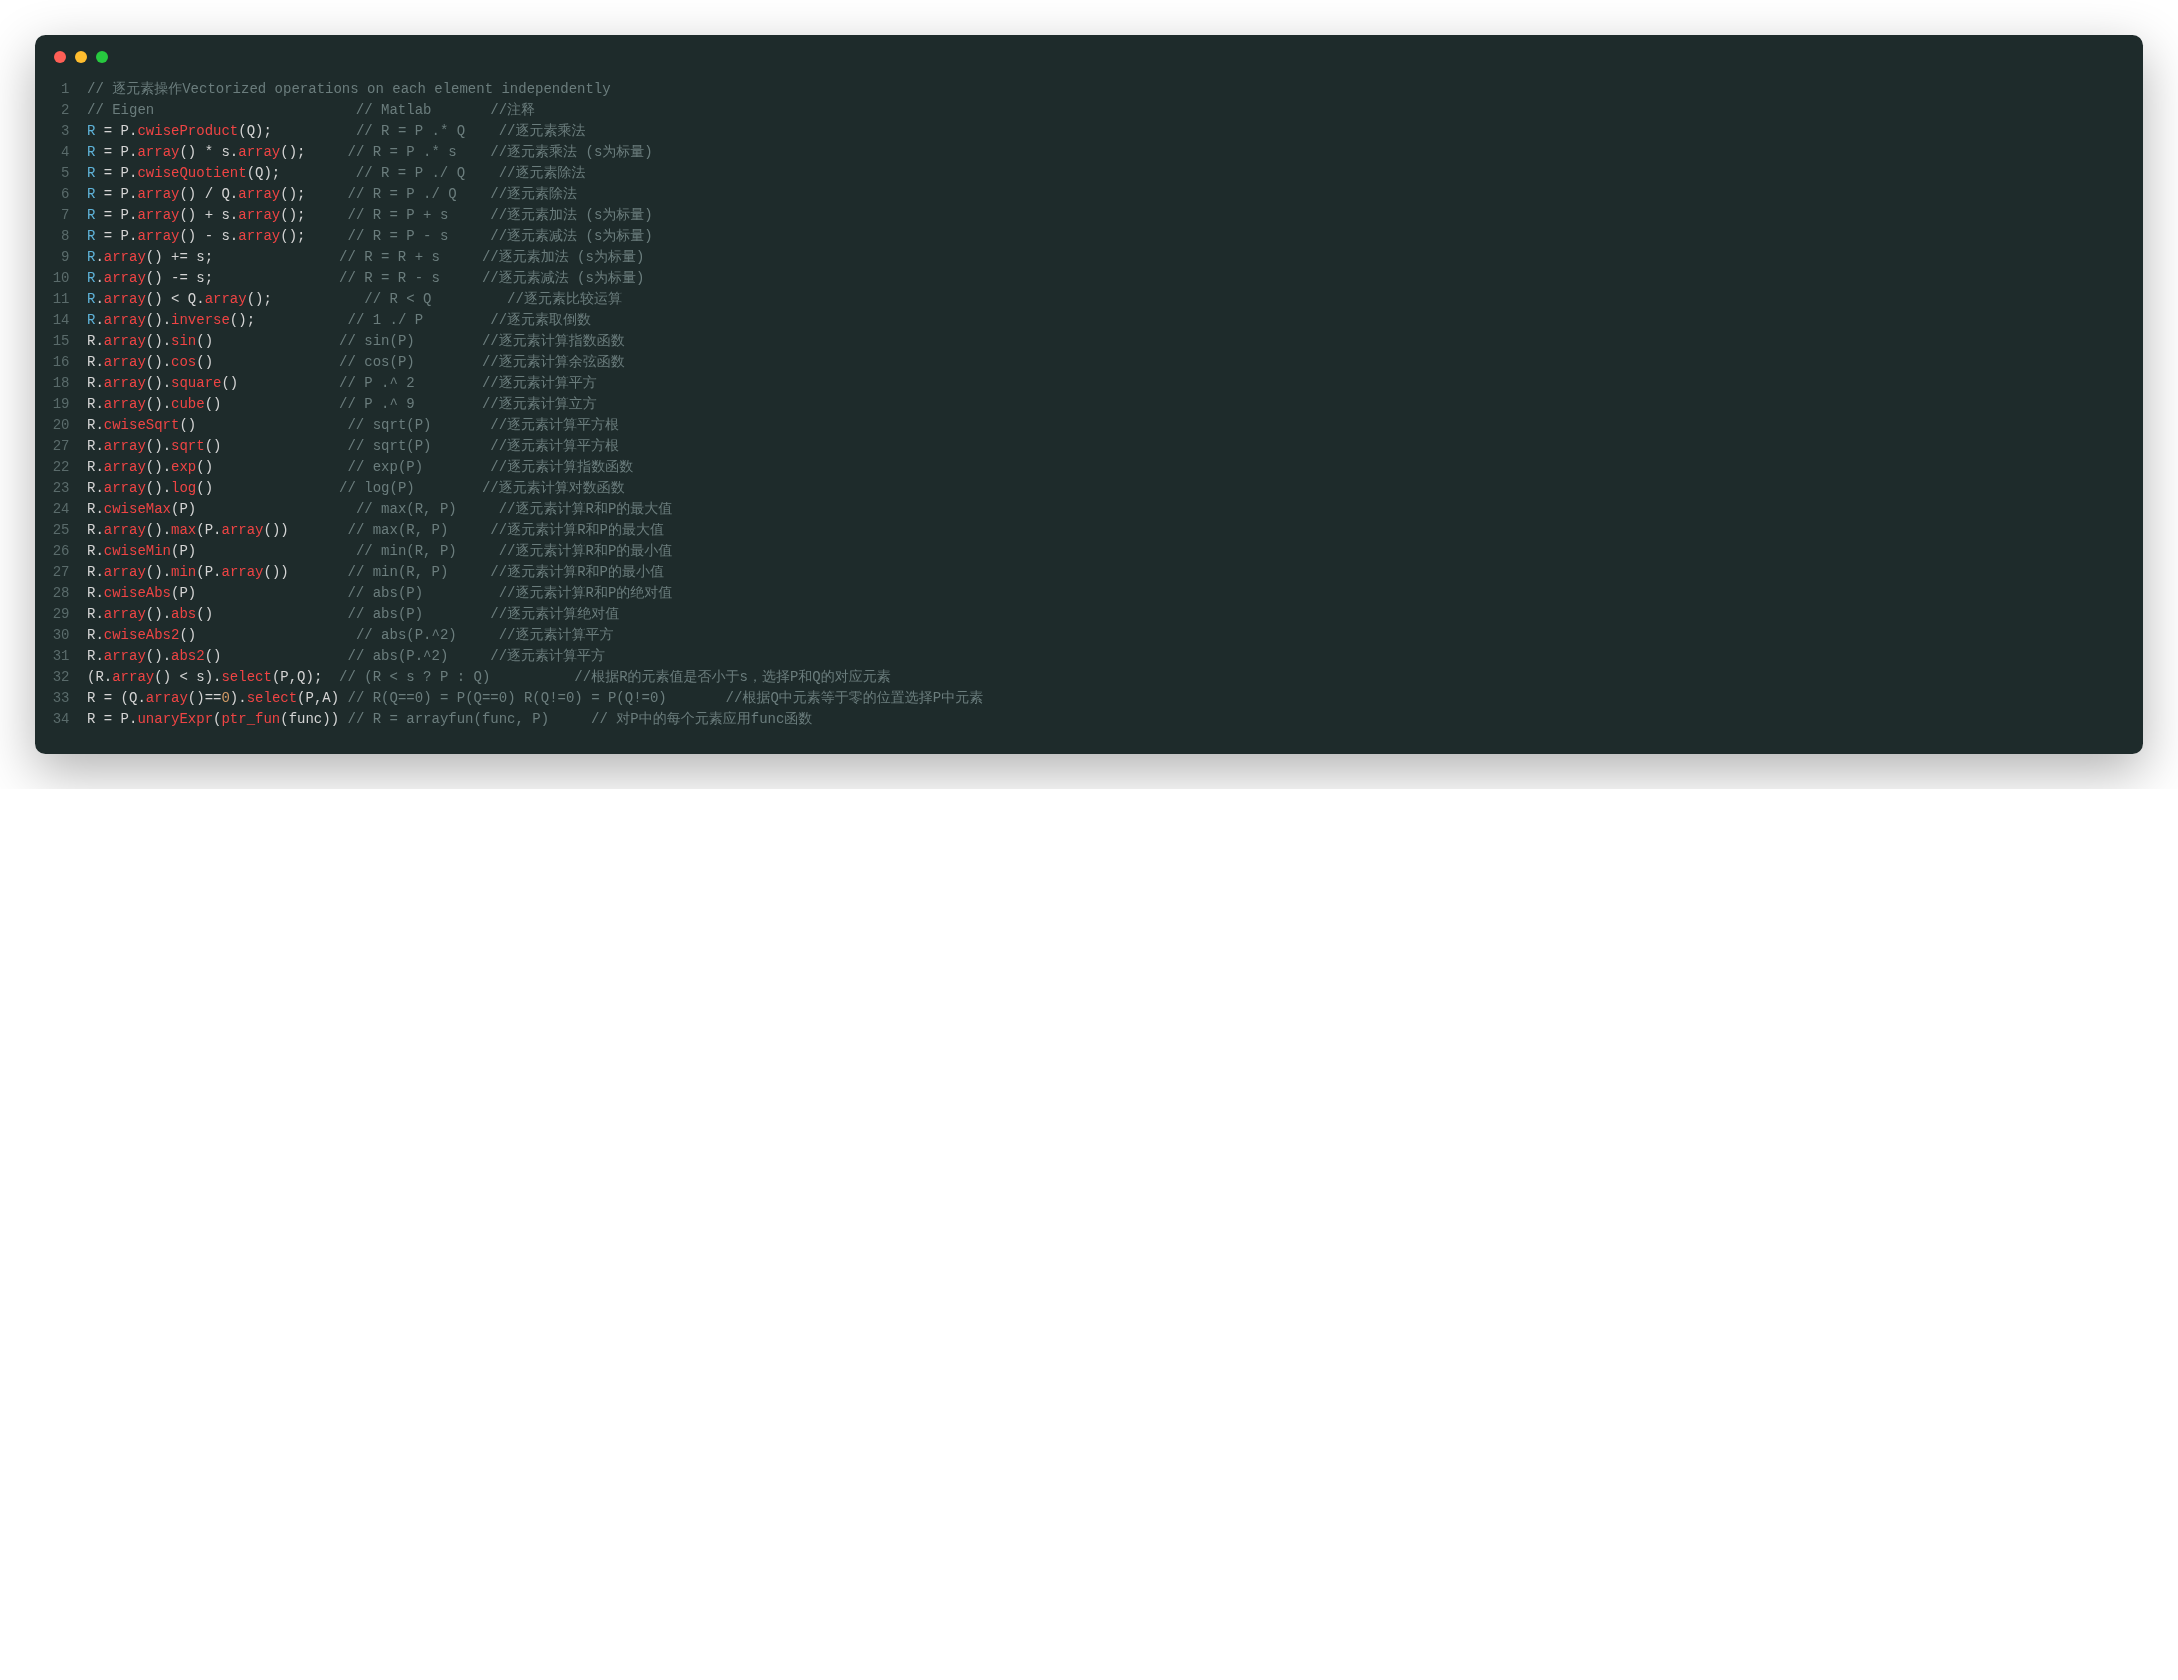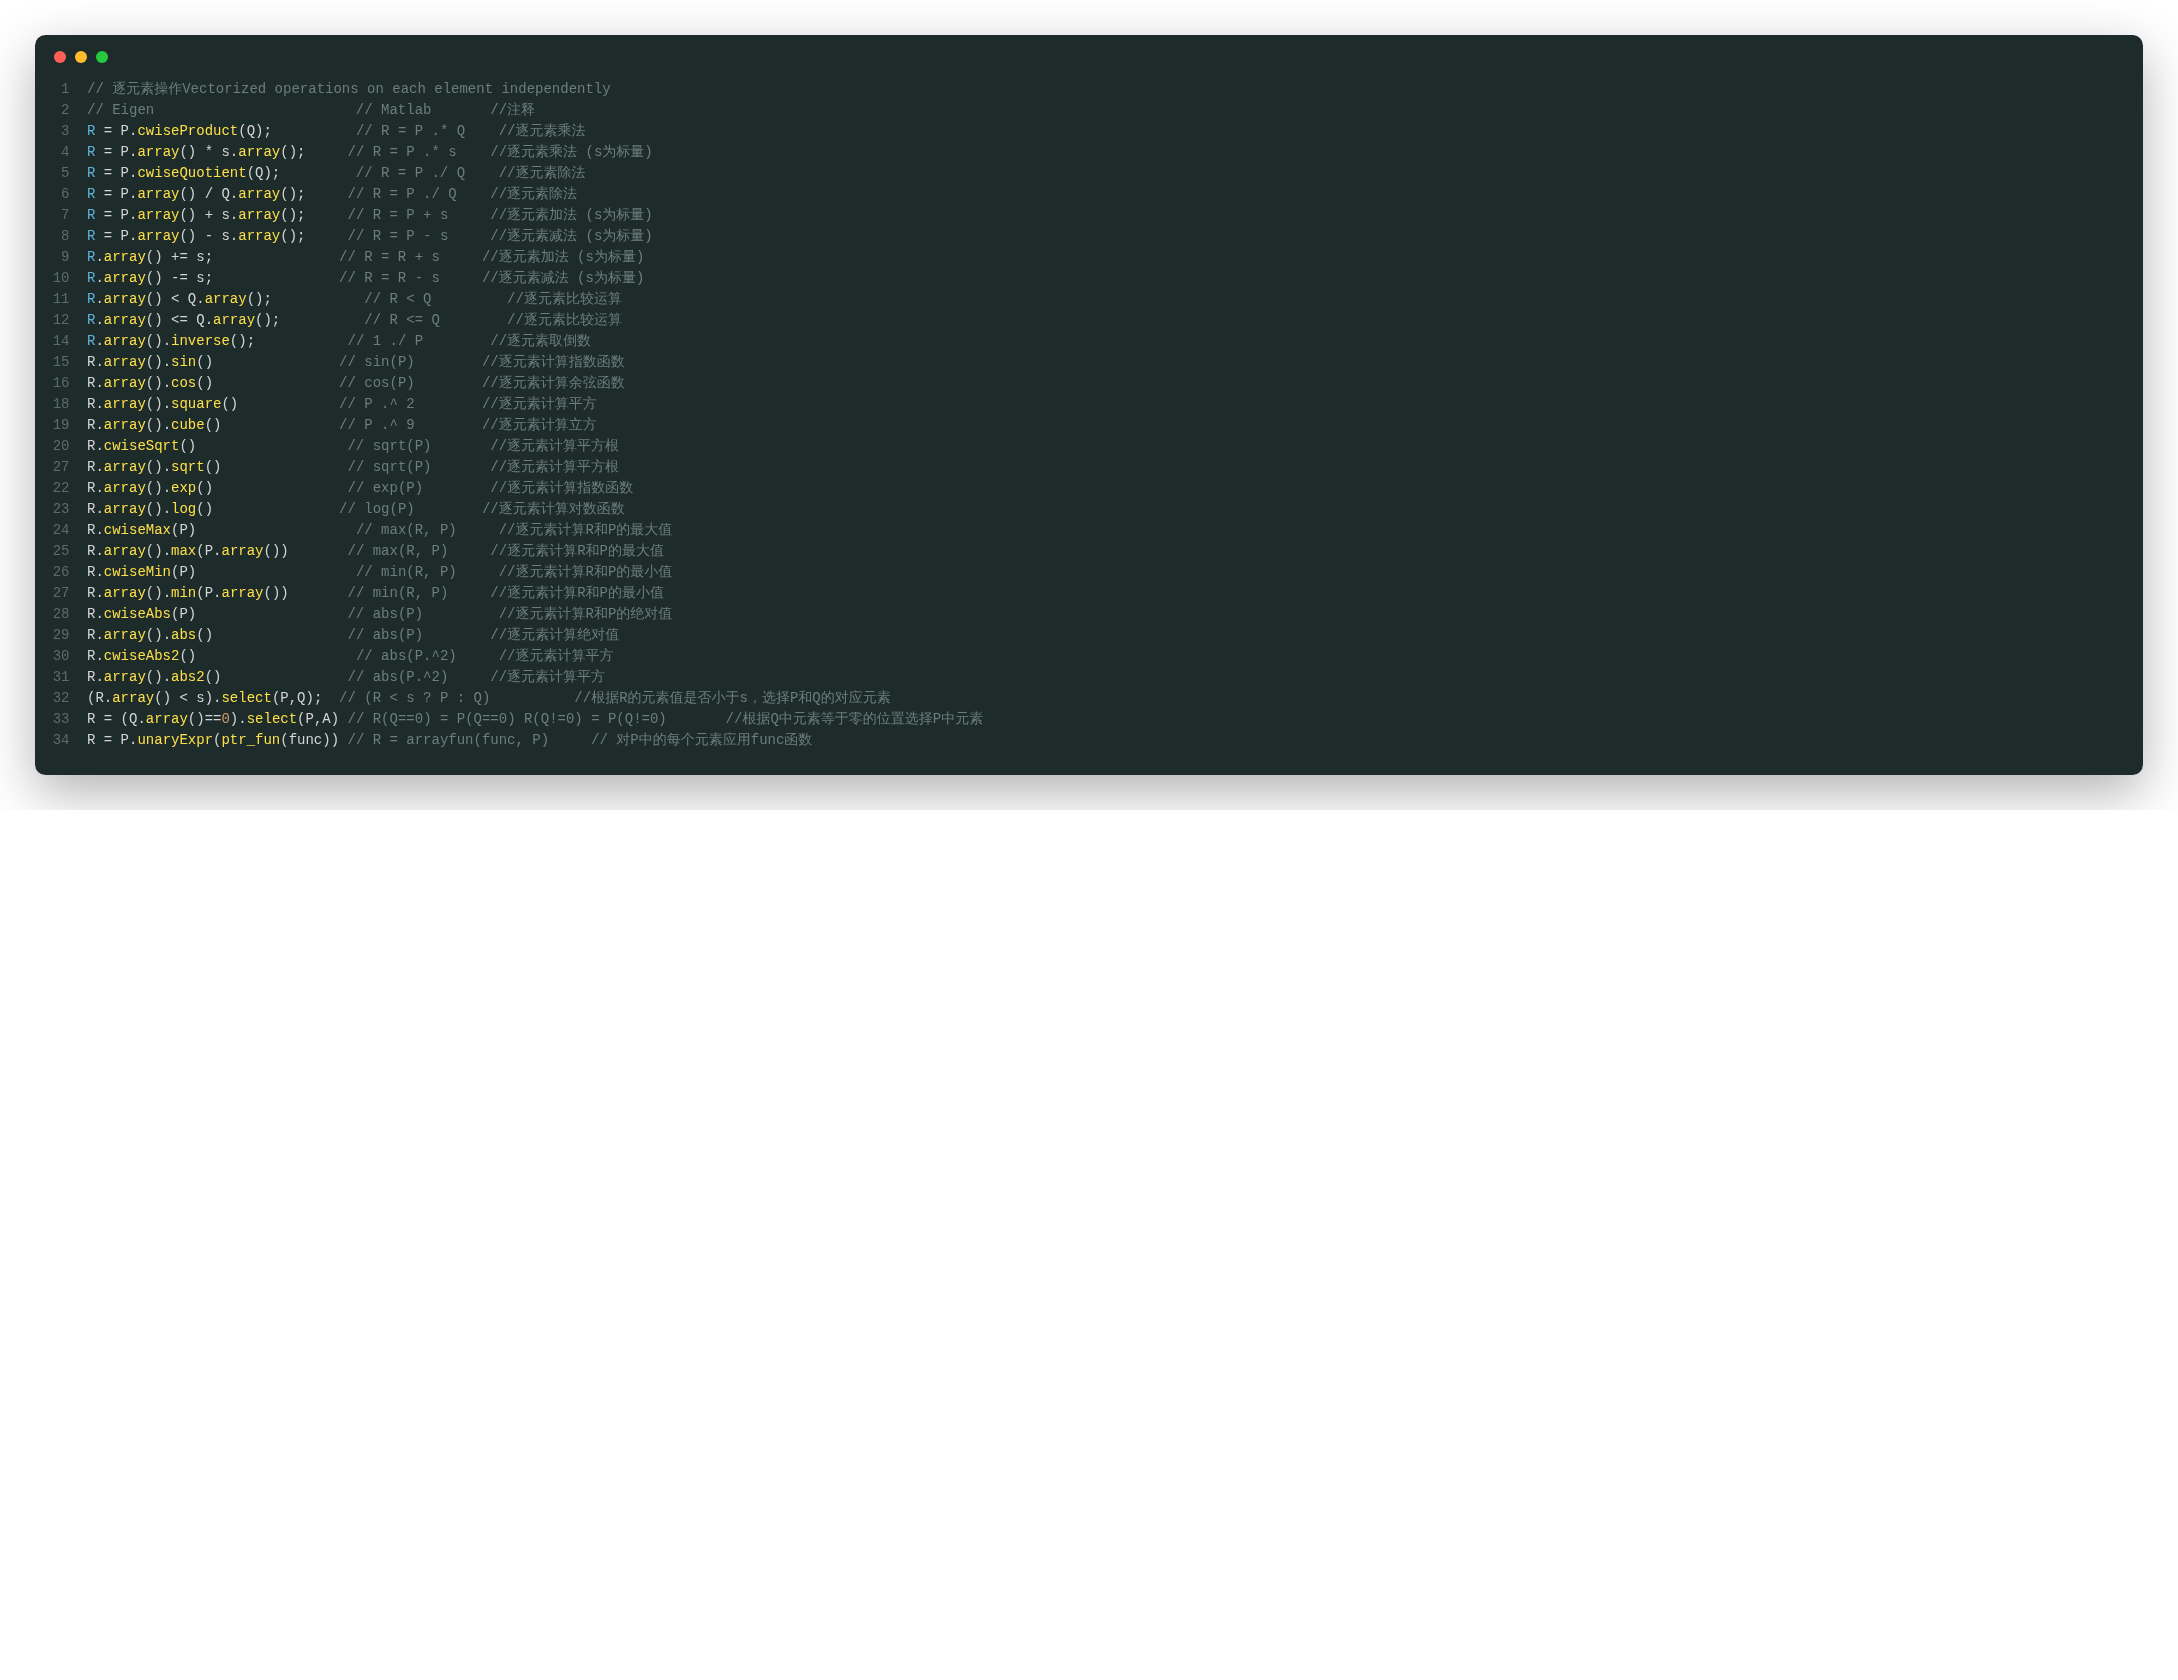--- a/index.html
+++ b/index.html
@@ -48,21 +48,21 @@
   color: #5a6b6b;
   user-select: none;
   flex-shrink: 0;
 }
 .code {
   color: #d4d4d4;
   flex: 1;
 }
 .c-comment { color: #6b7d7d; }
 .c-var { color: #5fb3d9; }
-.c-method { color: #fde047; }
+.c-method { color: #ef4444; }
 .c-num { color: #d19a66; }
 .c-id { color: #d4d4d4; }
 </style>
 </head>
 <body>
 
 <div class="window">
   <div class="titlebar">
     <div class="dot red"></div>
     <div class="dot yellow"></div>
@@ -73,21 +73,20 @@
       <div class="line"><span class="gutter">2</span><span class="code"><span class="c-comment">// Eigen                        // Matlab       //注释</span></span></div>
       <div class="line"><span class="gutter">3</span><span class="code"><span class="c-var">R</span><span class="c-id"> = P.</span><span class="c-method">cwiseProduct</span><span class="c-id">(Q);          </span><span class="c-comment">// R = P .* Q    //逐元素乘法</span></span></div>
       <div class="line"><span class="gutter">4</span><span class="code"><span class="c-var">R</span><span class="c-id"> = P.</span><span class="c-method">array</span><span class="c-id">() * s.</span><span class="c-method">array</span><span class="c-id">();     </span><span class="c-comment">// R = P .* s    //逐元素乘法 (s为标量)</span></span></div>
       <div class="line"><span class="gutter">5</span><span class="code"><span class="c-var">R</span><span class="c-id"> = P.</span><span class="c-method">cwiseQuotient</span><span class="c-id">(Q);         </span><span class="c-comment">// R = P ./ Q    //逐元素除法</span></span></div>
       <div class="line"><span class="gutter">6</span><span class="code"><span class="c-var">R</span><span class="c-id"> = P.</span><span class="c-method">array</span><span class="c-id">() / Q.</span><span class="c-method">array</span><span class="c-id">();     </span><span class="c-comment">// R = P ./ Q    //逐元素除法</span></span></div>
       <div class="line"><span class="gutter">7</span><span class="code"><span class="c-var">R</span><span class="c-id"> = P.</span><span class="c-method">array</span><span class="c-id">() + s.</span><span class="c-method">array</span><span class="c-id">();     </span><span class="c-comment">// R = P + s     //逐元素加法 (s为标量)</span></span></div>
       <div class="line"><span class="gutter">8</span><span class="code"><span class="c-var">R</span><span class="c-id"> = P.</span><span class="c-method">array</span><span class="c-id">() - s.</span><span class="c-method">array</span><span class="c-id">();     </span><span class="c-comment">// R = P - s     //逐元素减法 (s为标量)</span></span></div>
       <div class="line"><span class="gutter">9</span><span class="code"><span class="c-var">R</span><span class="c-id">.</span><span class="c-method">array</span><span class="c-id">() += s;               </span><span class="c-comment">// R = R + s     //逐元素加法 (s为标量)</span></span></div>
       <div class="line"><span class="gutter">10</span><span class="code"><span class="c-var">R</span><span class="c-id">.</span><span class="c-method">array</span><span class="c-id">() -= s;               </span><span class="c-comment">// R = R - s     //逐元素减法 (s为标量)</span></span></div>
       <div class="line"><span class="gutter">11</span><span class="code"><span class="c-var">R</span><span class="c-id">.</span><span class="c-method">array</span><span class="c-id">() &lt; Q.</span><span class="c-method">array</span><span class="c-id">();           </span><span class="c-comment">// R &lt; Q         //逐元素比较运算</span></span></div>
-      <div class="line"><span class="gutter">12</span><span class="code"><span class="c-var">R</span><span class="c-id">.</span><span class="c-method">array</span><span class="c-id">() &lt;= Q.</span><span class="c-method">array</span><span class="c-id">();          </span><span class="c-comment">// R &lt;= Q        //逐元素比较运算</span></span></div>
       <div class="line"><span class="gutter">14</span><span class="code"><span class="c-var">R</span><span class="c-id">.</span><span class="c-method">array</span><span class="c-id">().</span><span class="c-method">inverse</span><span class="c-id">();           </span><span class="c-comment">// 1 ./ P        //逐元素取倒数</span></span></div>
       <div class="line"><span class="gutter">15</span><span class="code"><span class="c-id">R</span><span class="c-id">.</span><span class="c-method">array</span><span class="c-id">().</span><span class="c-method">sin</span><span class="c-id">()               </span><span class="c-comment">// sin(P)        //逐元素计算指数函数</span></span></div>
       <div class="line"><span class="gutter">16</span><span class="code"><span class="c-id">R</span><span class="c-id">.</span><span class="c-method">array</span><span class="c-id">().</span><span class="c-method">cos</span><span class="c-id">()               </span><span class="c-comment">// cos(P)        //逐元素计算余弦函数</span></span></div>
       <div class="line"><span class="gutter">18</span><span class="code"><span class="c-id">R</span><span class="c-id">.</span><span class="c-method">array</span><span class="c-id">().</span><span class="c-method">square</span><span class="c-id">()            </span><span class="c-comment">// P .^ 2        //逐元素计算平方</span></span></div>
       <div class="line"><span class="gutter">19</span><span class="code"><span class="c-id">R</span><span class="c-id">.</span><span class="c-method">array</span><span class="c-id">().</span><span class="c-method">cube</span><span class="c-id">()              </span><span class="c-comment">// P .^ 9        //逐元素计算立方</span></span></div>
       <div class="line"><span class="gutter">20</span><span class="code"><span class="c-id">R</span><span class="c-id">.</span><span class="c-method">cwiseSqrt</span><span class="c-id">()                  </span><span class="c-comment">// sqrt(P)       //逐元素计算平方根</span></span></div>
       <div class="line"><span class="gutter">27</span><span class="code"><span class="c-id">R</span><span class="c-id">.</span><span class="c-method">array</span><span class="c-id">().</span><span class="c-method">sqrt</span><span class="c-id">()               </span><span class="c-comment">// sqrt(P)       //逐元素计算平方根</span></span></div>
       <div class="line"><span class="gutter">22</span><span class="code"><span class="c-id">R</span><span class="c-id">.</span><span class="c-method">array</span><span class="c-id">().</span><span class="c-method">exp</span><span class="c-id">()                </span><span class="c-comment">// exp(P)        //逐元素计算指数函数</span></span></div>
       <div class="line"><span class="gutter">23</span><span class="code"><span class="c-id">R</span><span class="c-id">.</span><span class="c-method">array</span><span class="c-id">().</span><span class="c-method">log</span><span class="c-id">()               </span><span class="c-comment">// log(P)        //逐元素计算对数函数</span></span></div>
       <div class="line"><span class="gutter">24</span><span class="code"><span class="c-id">R</span><span class="c-id">.</span><span class="c-method">cwiseMax</span><span class="c-id">(P)                   </span><span class="c-comment">// max(R, P)     //逐元素计算R和P的最大值</span></span></div>

